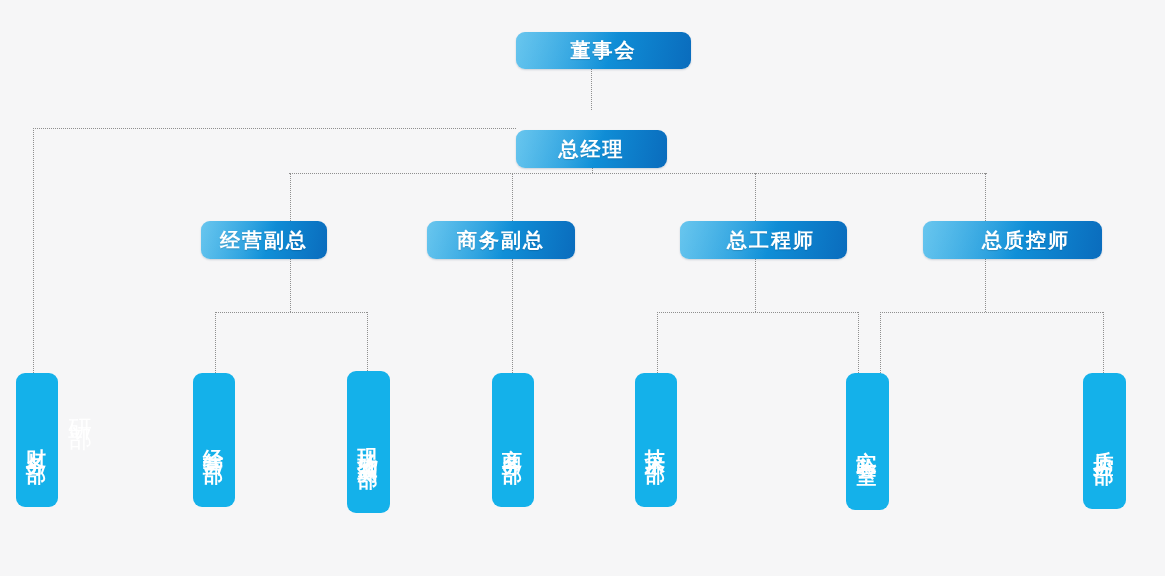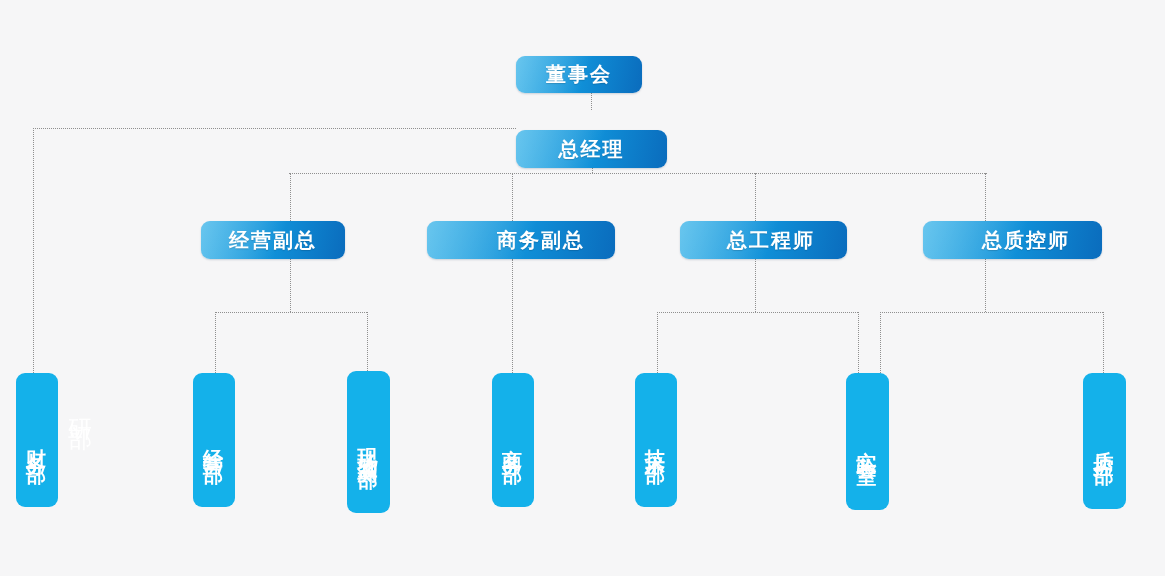--- a/index.html
+++ b/index.html
@@ -116,31 +116,31 @@
   <div class="vl" style="left:755px; top:259px; height:53px;"></div>
   <div class="hl" style="left:657px; top:312px; width:201px;"></div>
   <div class="vl" style="left:657px; top:312px; height:61px;"></div>
   <div class="vl" style="left:858px; top:312px; height:61px;"></div>
 
   <div class="vl" style="left:985px; top:259px; height:53px;"></div>
   <div class="hl" style="left:880px; top:312px; width:223px;"></div>
   <div class="vl" style="left:880px; top:312px; height:61px;"></div>
   <div class="vl" style="left:1103px;top:312px; height:61px;"></div>
 
-  <div class="hnode" style="left:516px; top:32px; width:126px; height:37px;margin-top:24px;">
+  <div class="hnode" style="left:516px; top:32px; width:175px; height:37px;">
     <span class="lbl">董事会</span>
   </div>
   <div class="hnode" style="left:516px; top:110px; width:151px;margin-top:20px;">
     <span class="lbl">总经理</span>
   </div>
 
-  <div class="hnode" style="left:201px; top:221px; width:144px;">
+  <div class="hnode" style="left:201px; top:221px; width:126px;">
     <span class="lbl">经营副总</span>
   </div>
-  <div class="hnode" style="left:427px; top:221px; width:148px;padding-left:40px;">
+  <div class="hnode" style="left:427px; top:221px; width:148px;">
     <span class="lbl">商务副总</span>
   </div>
   <div class="hnode" style="left:680px; top:221px; width:152px;padding-left:15px;">
     <span class="lbl">总工程师</span>
   </div>
   <div class="hnode" style="left:923px; top:221px; width:152px;padding-left:27px;">
     <span class="lbl">总质控师</span>
   </div>
 
   <div class="vnode" style="left:16px; top:373px; height:134px;">

